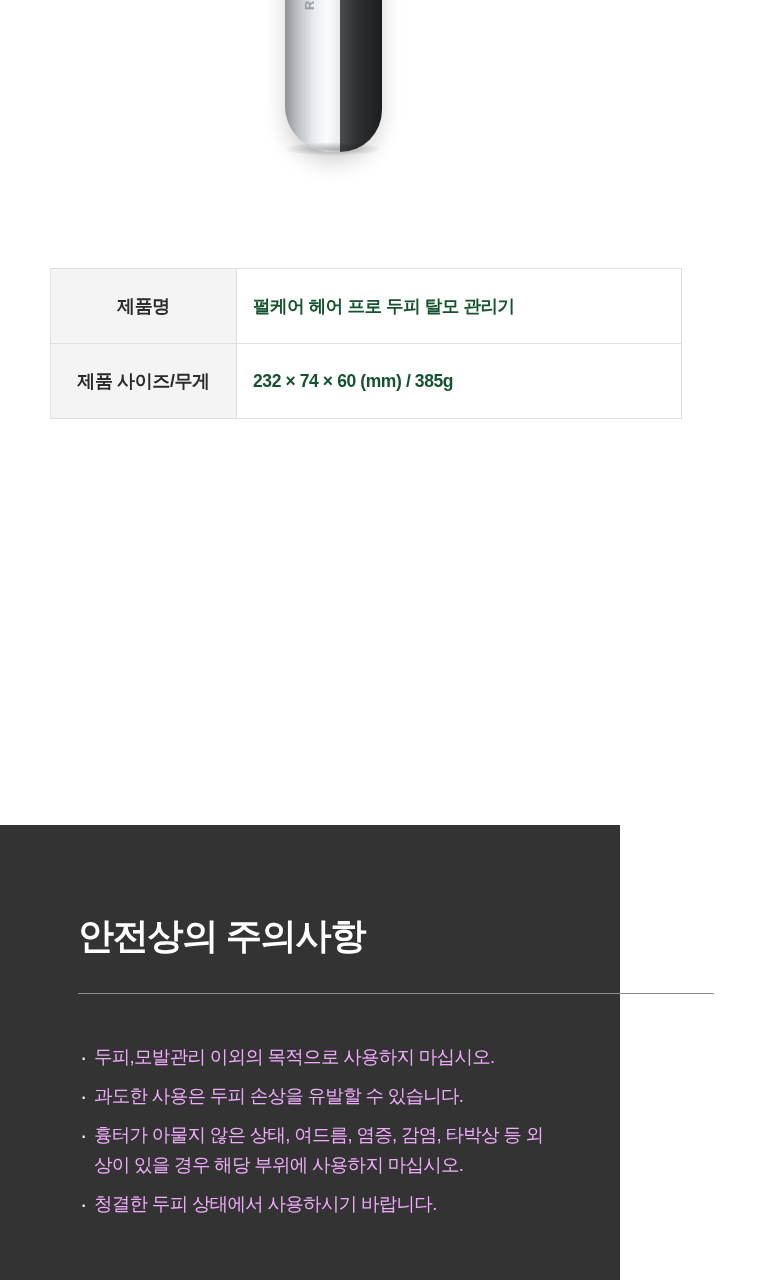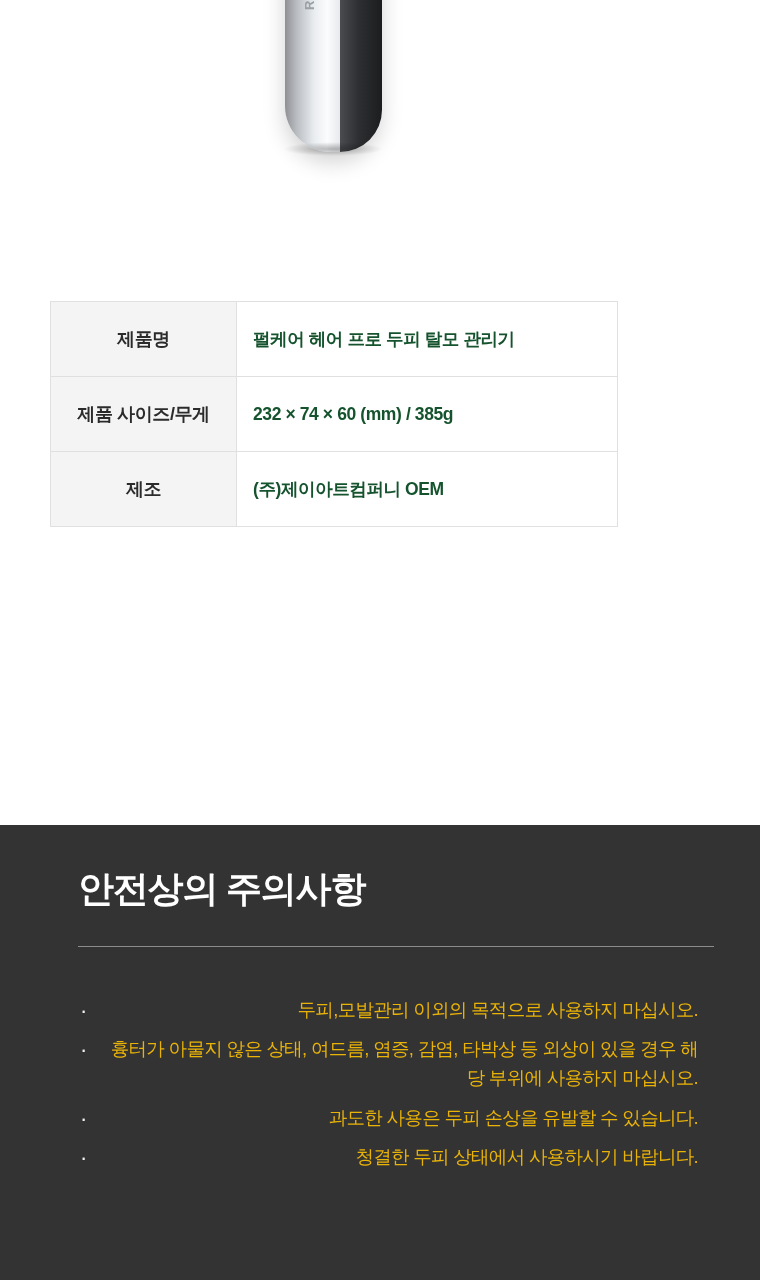--- a/index.html
+++ b/index.html
@@ -71,25 +71,24 @@
     text-orientation: mixed;
     transform: rotate(180deg);
     font-weight: 600;
   }
 
   
   .spec-wrap {
     padding: 0 50px;
   }
   table.spec {
-    width: 568px;
+    width: 632px;
     border-collapse: collapse;
     border: 1px solid #e0e0e0;
     table-layout: fixed;
-    margin-top: 33px;
   }
   table.spec tr { height: 75px; }
   table.spec th,
   table.spec td {
     border: 1px solid #e0e0e0;
     vertical-align: middle;
   }
   table.spec th {
     width: 183px;
     background: #f4f4f4;
@@ -105,26 +104,26 @@
     font-size: 17.5px;
     font-weight: 700;
     letter-spacing: -0.4px;
   }
 
   
   .caution {
     position: absolute;
     left: 0;
     top: 825px;
-    width: 760px;
+    width: 620px;
     height: 455px;
     background: #333333;
     color: #ffffff;
     box-sizing: border-box;
-    padding: 40px 62px 0 78px;
+    padding: 87px 62px 0 78px;
   }
   .caution h2 {
     margin: 0;
     font-size: 36px;
     font-weight: 700;
     letter-spacing: -1.2px;
     color: #ffffff;
   }
   .caution .divider {
     margin-top: 32px;
@@ -137,22 +136,21 @@
     padding: 0;
     list-style: none;
   }
   .caution li {
     position: relative;
     padding-left: 16px;
     margin-bottom: 10px;
     font-size: 18.5px;
     line-height: 1.58;
     letter-spacing: -0.7px;
-    color: #eab308;
-    text-align: right;
+    color: #f0abfc;
   }
   .caution li::before {
     content: "·";
     position: absolute;
     left: 2px;
     top: -1px;
     font-size: 22px;
     color: #f2f2f2;
   }
 </style>
@@ -170,31 +168,27 @@
   <table class="spec">
     <tbody>
       <tr>
         <th>제품명</th>
         <td>펄케어 헤어 프로 두피 탈모 관리기</td>
       </tr>
       <tr>
         <th>제품 사이즈/무게</th>
         <td>232 × 74 × 60 (mm) / 385g</td>
       </tr>
-      <tr>
-        <th>제조</th>
-        <td>(주)제이아트컴퍼니 OEM</td>
-      </tr>
     </tbody>
   </table>
 </div>
 
 <div class="caution">
   <h2>안전상의 주의사항</h2>
   <div class="divider"></div>
   <ul>
     <li>두피,모발관리 이외의 목적으로 사용하지 마십시오.</li>
+    <li>과도한 사용은 두피 손상을 유발할 수 있습니다.</li>
     <li>흉터가 아물지 않은 상태, 여드름, 염증, 감염, 타박상 등 외상이 있을 경우 해당 부위에 사용하지 마십시오.</li>
-    <li>과도한 사용은 두피 손상을 유발할 수 있습니다.</li>
     <li>청결한 두피 상태에서 사용하시기 바랍니다.</li>
 
   </ul>
 </div>
 
 </body></html>

